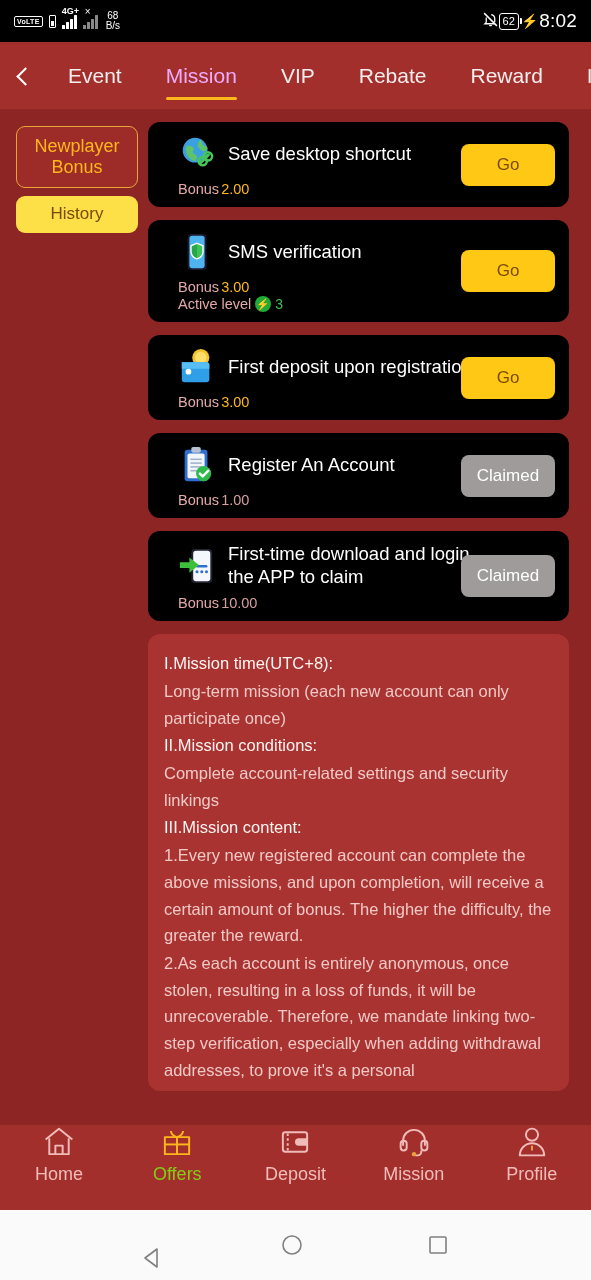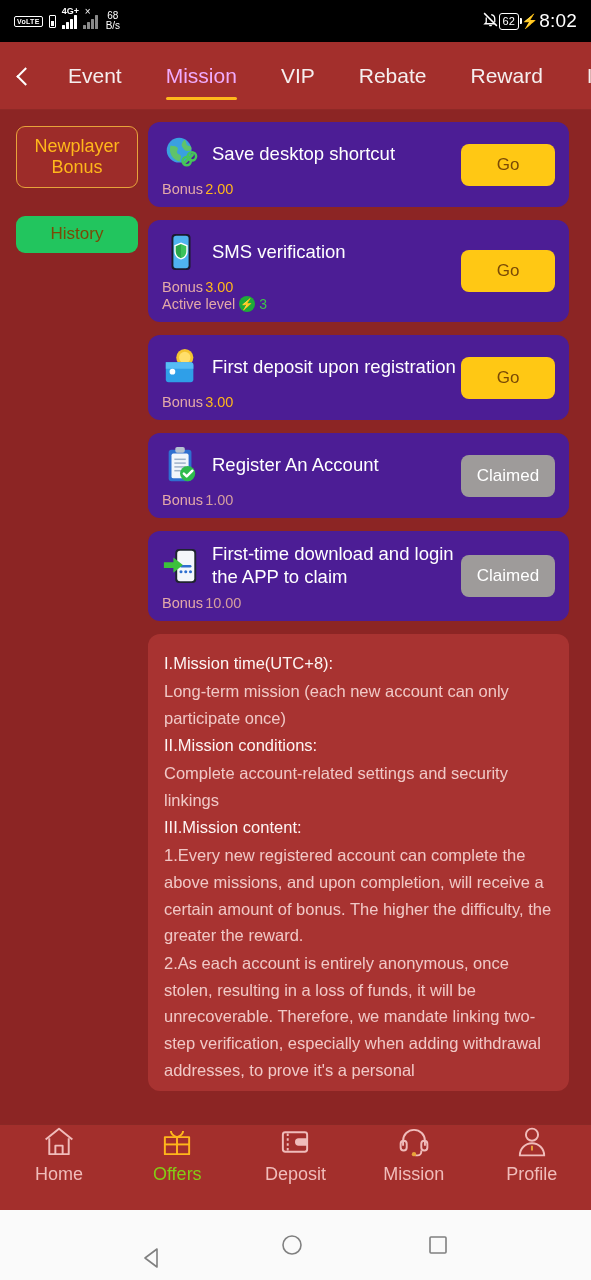--- a/index.html
+++ b/index.html
@@ -67,28 +67,28 @@
   }
   .topbar:after {
     content:""; position:absolute; left:0; right:0; bottom:0; height:1px; background: rgba(0,0,0,.12);
   }
 
   
   .content { flex: 1; display: flex; background: #8c2524; overflow: hidden; position: relative; }
   .sidebar { width: 148px; flex: none; padding: 16px 10px 0 16px; }
   .side-btn {
     border-radius: 9px; text-align: center; font-size: 18px; line-height: 1.18;
-    padding: 9px 4px; margin-bottom: 28px; cursor: pointer;
+    padding: 9px 4px; margin-bottom: 8px; cursor: pointer;
   }
   .side-btn.outline { border: 1.6px solid #e8a33a; color: #ffb71b; background: #9d2c29; }
-  .side-btn.solid { background: #22c55e; color: #7a4a06; padding: 8px 4px; font-size: 17px; }
+  .side-btn.solid { background: #fde047; color: #7a4a06; padding: 8px 4px; font-size: 17px; }
 
   .main { flex: 1; padding: 12px 22px 0 0; overflow: hidden; }
   .card {
-    background: #4c1d95; border-radius: 12px; padding: 12px 14px 10px 14px;
+    background: #000000; border-radius: 12px; padding: 12px 14px 10px 30px;
     margin-bottom: 13px; position: relative; min-height: 80px;
   }
   .card-top { display: flex; align-items: center; }
   .m-icon { width: 38px; height: 40px; flex: none; position: relative; }
   .m-title { color: #fff; font-size: 18.5px; line-height: 1.22; margin-left: 12px; max-width: 255px; }
   .m-meta { margin-top: 7px; }
   .bonus { font-size: 14.5px; color: #e3a9a8; }
   .bonus .amt { color: #ffb71b; margin-left: 2px; }
   .bonus.dim .amt { color: #d49f9e; }
   .active-level { font-size: 14.5px; color: #e3a9a8; display: flex; align-items: center; gap: 4px; margin-top: 1px; }

